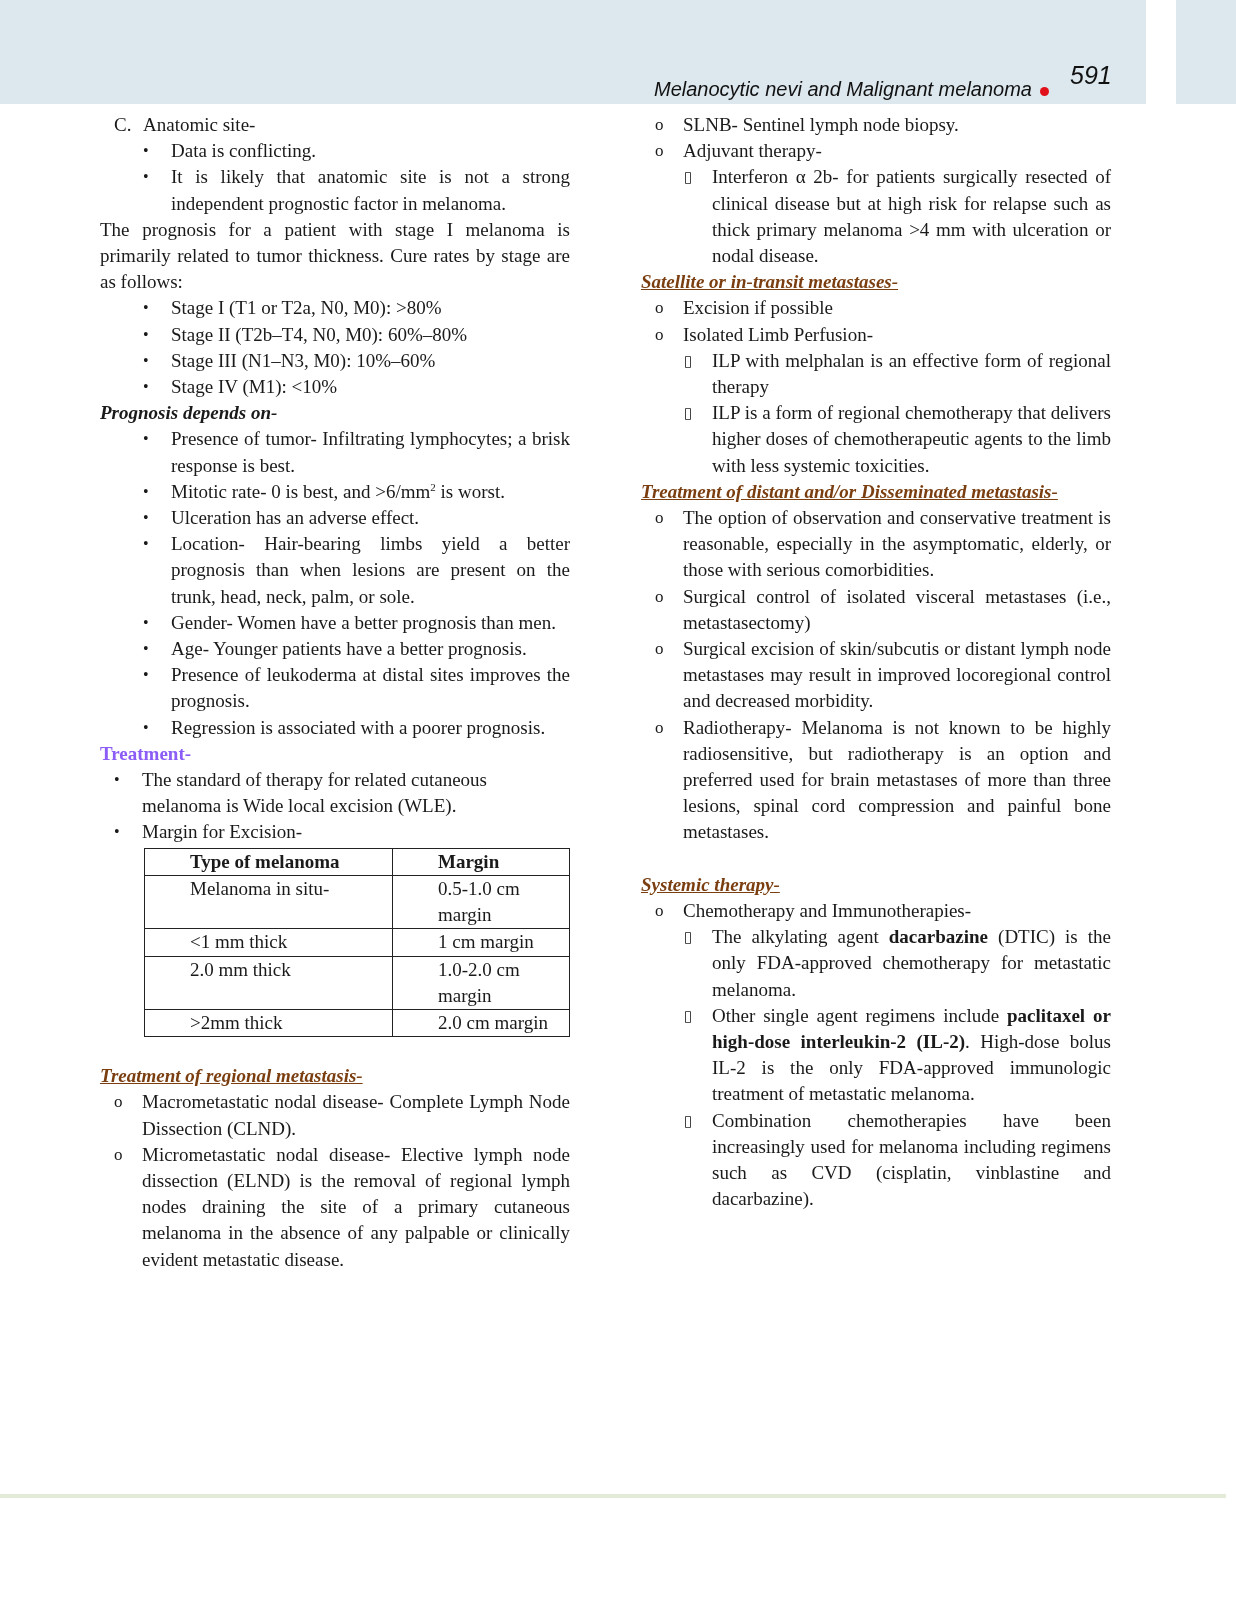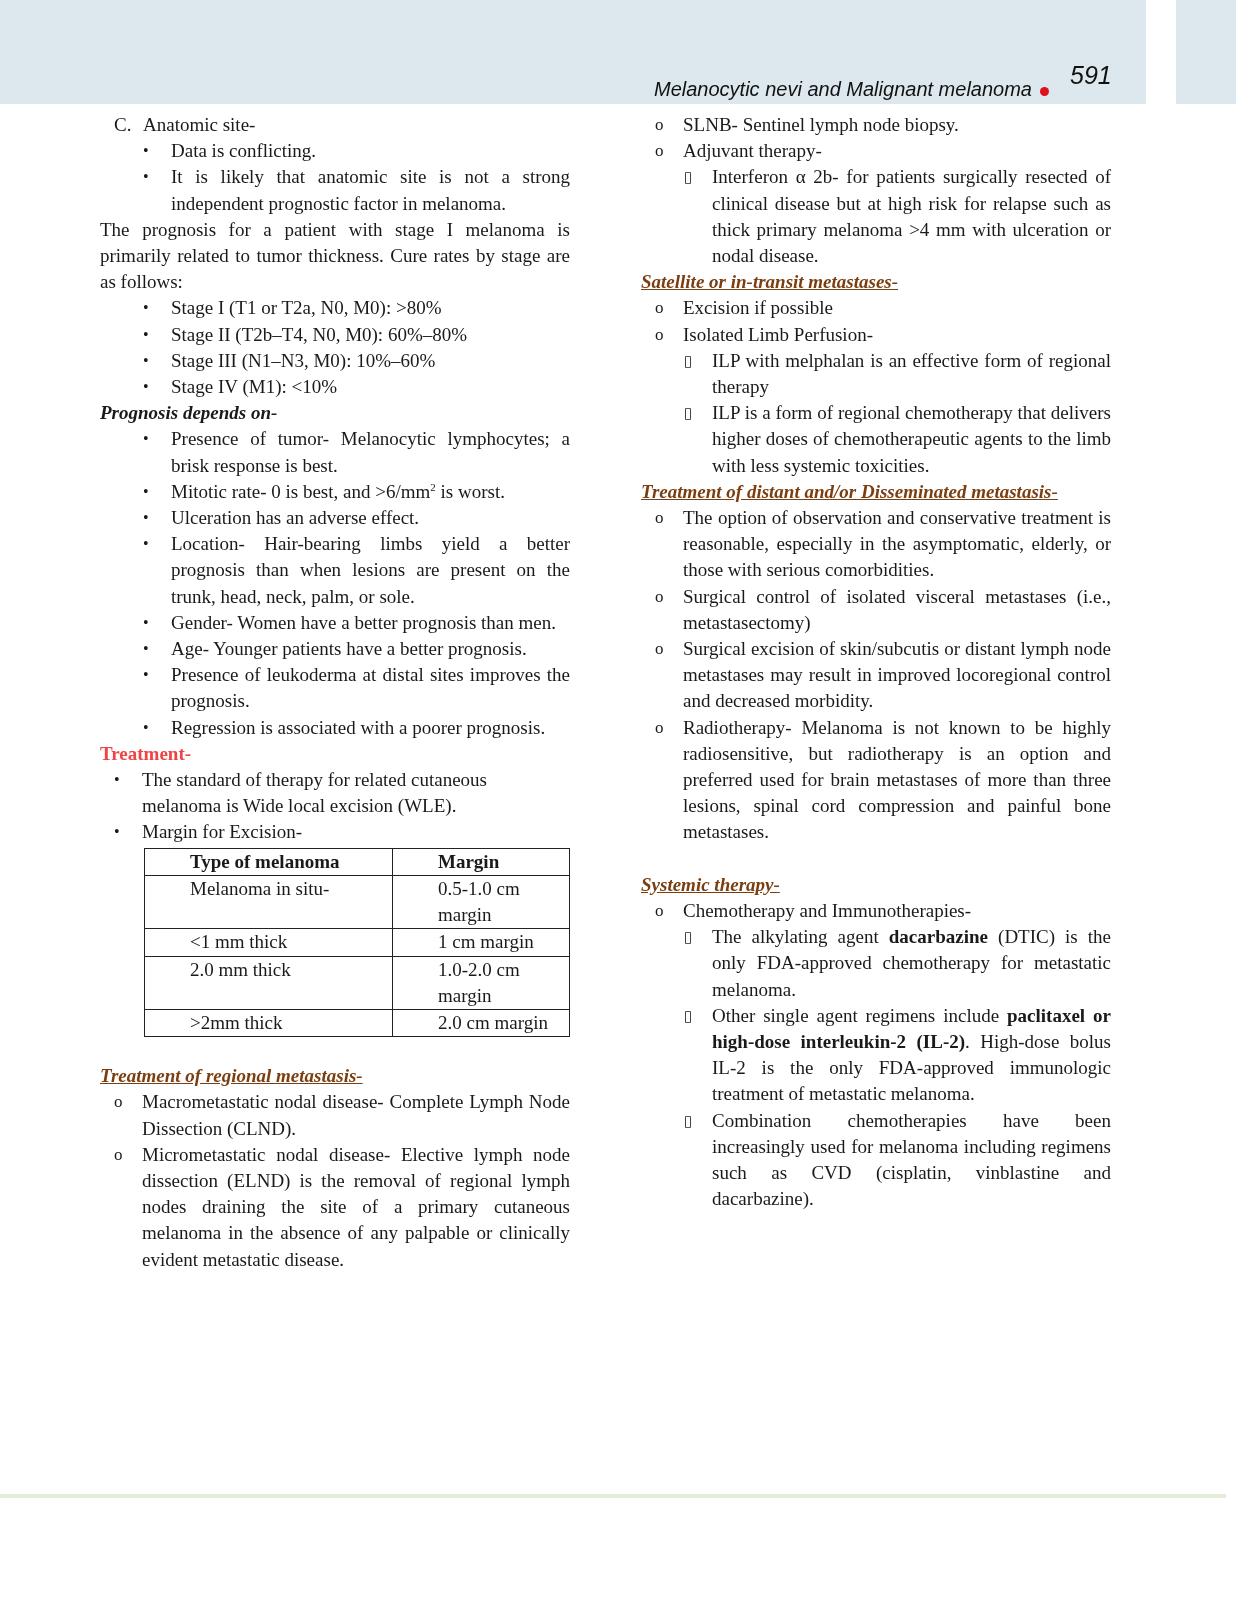--- a/index.html
+++ b/index.html
@@ -14,21 +14,21 @@
               font-size:25px; color:#111;font-style:italic; }
   .footer-line { position:absolute; left:0; top:1494px; width:1226px; height:4px; background:#e3ecd9; }
 
   .col { position:absolute; top:112px; font-size:19px; line-height:26.2px; }
   .col.left { left:100px; width:470px; }
   .col.right { left:641px; width:470px; }
 
   p { margin:0; text-align:justify; }
   .lvl { position:relative; text-align:justify; }
   .lvl .mk { position:absolute; top:0; }
-  .heading-brown { color:#ef4444; font-weight:bold; }
+  .heading-brown { color:#8b5cf6; font-weight:bold; }
   .heading-ul { color:#7a3e10; font-weight:bold; font-style:italic; text-decoration:underline; }
   .heading-it { font-weight:bold; font-style:italic; }
 
   
   .c-item { padding-left:43px; }
   .c-item .mk { left:14px; }
   .b2 { padding-left:71px; }
   .b2 .mk { left:43px; font-size:16px; }
   .b1 { padding-left:42px; }
   .b1 .mk { left:14px; font-size:16px; }
@@ -66,21 +66,21 @@
 
   <p>The prognosis for a patient with stage I melanoma is primarily related to tumor thickness. Cure rates by stage are as follows:</p>
 
   <div class="lvl b2"><span class="mk">•</span><span>Stage I (T1 or T2a, N0, M0): &gt;80%</span></div>
   <div class="lvl b2"><span class="mk">•</span><span>Stage II (T2b–T4, N0, M0): 60%–80%</span></div>
   <div class="lvl b2"><span class="mk">•</span><span>Stage III (N1–N3, M0): 10%–60%</span></div>
   <div class="lvl b2"><span class="mk">•</span><span>Stage IV (M1): &lt;10%</span></div>
 
   <div class="heading-it">Prognosis depends on-</div>
 
-  <div class="lvl b2 just-last"><span class="mk">•</span><span>Presence of tumor- Melanocytic lymphocytes; a brisk response is best.</span></div>
+  <div class="lvl b2 just-last"><span class="mk">•</span><span>Presence of tumor- Infiltrating lymphocytes; a brisk response is best.</span></div>
   <div class="lvl b2"><span class="mk">•</span><span>Mitotic rate- 0 is best, and &gt;6/mm</span><sup>2</sup><span> is worst.</span></div>
   <div class="lvl b2"><span class="mk">•</span><span>Ulceration has an adverse effect.</span></div>
   <div class="lvl b2 just-last"><span class="mk">•</span><span>Location- Hair-bearing limbs yield a better prognosis than when lesions are present on the trunk, head, neck, palm, or sole.</span></div>
   <div class="lvl b2"><span class="mk">•</span><span>Gender- Women have a better prognosis than men.</span></div>
   <div class="lvl b2"><span class="mk">•</span><span>Age- Younger patients have a better prognosis.</span></div>
   <div class="lvl b2 just-last"><span class="mk">•</span><span>Presence of leukoderma at distal sites improves the prognosis.</span></div>
   <div class="lvl b2"><span class="mk">•</span><span>Regression is associated with a poorer prognosis.</span></div>
 
   <div class="heading-brown">Treatment-</div>
 

